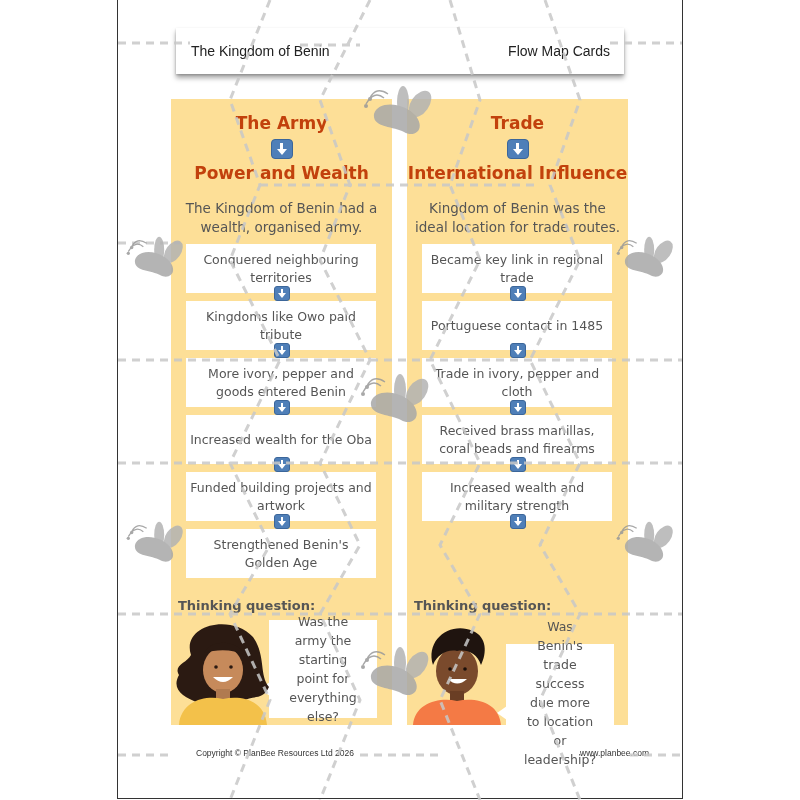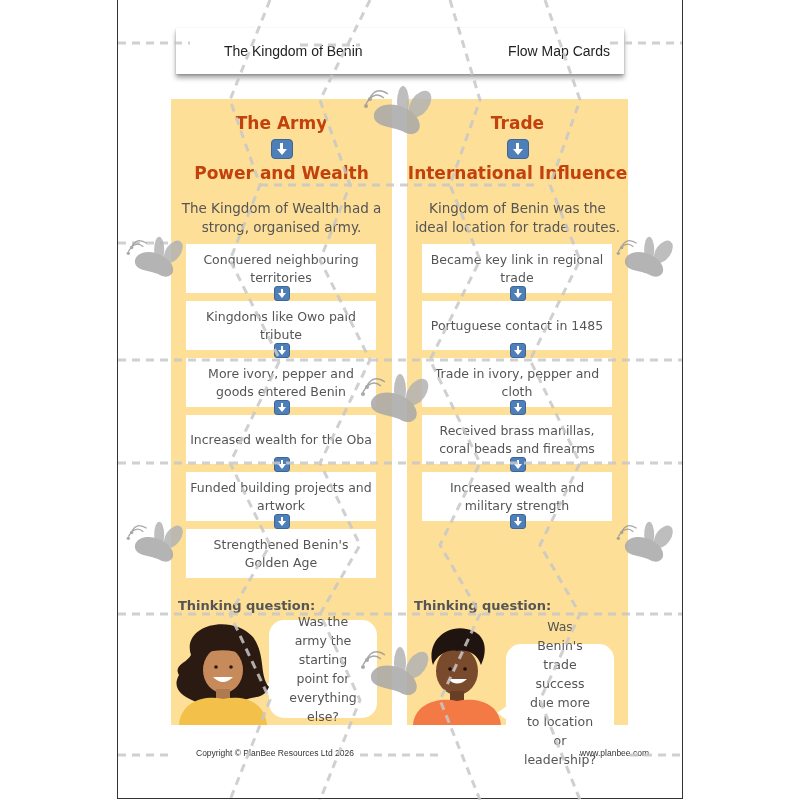--- a/index.html
+++ b/index.html
@@ -13,21 +13,21 @@
 
   
   .wm { position: absolute; left: 0; top: 0; width: 800px; height: 800px; pointer-events: none; z-index: 5; }
 
   .header-card {
     position: absolute; left: 176px; top: 28px; width: 448px; height: 46px;
     background: #fff; box-shadow: 0 4px 5px rgba(0,0,0,0.35), 0 1px 2px rgba(0,0,0,0.2);
     display: flex; align-items: center; justify-content: space-between; padding: 0 14px 0 15px;
     z-index: 3;
   }
-  .header-card span { font-family: "Liberation Sans", sans-serif; font-size: 14px; color: #222; margin-left: 33px; }
+  .header-card span { font-family: "Liberation Sans", sans-serif; font-size: 14px; color: #222; }
 
   .column {
     position: absolute; top: 99px; width: 221px; height: 626px; background: #fddf97;
     z-index: 1;
   }
   .col-left { left: 171px; }
   .col-right { left: 407px; }
 
   .col-title {
     position: absolute; left: 0; width: 100%; text-align: center;
@@ -60,21 +60,21 @@
     position: absolute; left: 50%; margin-left: -8px; width: 16px; height: 15px;
     background: #4f7fb8; border-radius: 3px; border: 1px solid #3b669a; z-index: 2;
   }
   .arrow-sm::before { top: 2px; height: 5px; width: 2px; margin-left: -1px; }
   .arrow-sm::after { bottom: 2px; margin-left: -4px; border-left-width: 4px; border-right-width: 4px; border-top-width: 5px; }
 
   .tq-label {
     position: absolute; left: 7px; top: 499px; font-weight: bold; font-size: 13px; color: #555;
   }
   .bubble {
-    position: absolute; top: 521px; width: 108px; height: 98px; background: #fff; border-radius: 15px;
+    position: absolute; top: 521px; width: 108px; height: 98px; background: #fff; border-radius: 0;
     display: flex; align-items: center; justify-content: center; text-align: center;
     font-size: 12.5px; line-height: 19px; color: #555; padding: 17px;
   }
   .bubble::before {
     content: ""; position: absolute; left: -9px; top: 62px;
     border-top: 7px solid transparent; border-bottom: 7px solid transparent; border-right: 10px solid #fff;
   }
   .col-left .bubble { left: 98px; }
   .col-right .bubble { left: 99px; margin-top: 24px; }
 
@@ -95,21 +95,21 @@
 
 <div class="header-card">
   <span>The Kingdom of Benin</span>
   <span>Flow Map Cards</span>
 </div>
 
 <div class="column col-left">
   <div class="col-title t1">The Army</div>
   <div class="arrow-big"></div>
   <div class="col-title t2">Power and Wealth</div>
-  <div class="intro">The Kingdom of Wealth had a strong, organised army.</div>
+  <div class="intro">The Kingdom of Benin had a wealth, organised army.</div>
 
   <div class="step" style="top:145px">Conquered neighbouring territories</div>
   <div class="arrow-sm" style="top:187px"></div>
   <div class="step" style="top:202px">Kingdoms like Owo paid tribute</div>
   <div class="arrow-sm" style="top:244px"></div>
   <div class="step" style="top:259px">More ivory, pepper and goods entered Benin</div>
   <div class="arrow-sm" style="top:301px"></div>
   <div class="step" style="top:316px">Increased wealth for the Oba</div>
   <div class="arrow-sm" style="top:358px"></div>
   <div class="step" style="top:373px">Funded building projects and artwork</div>

